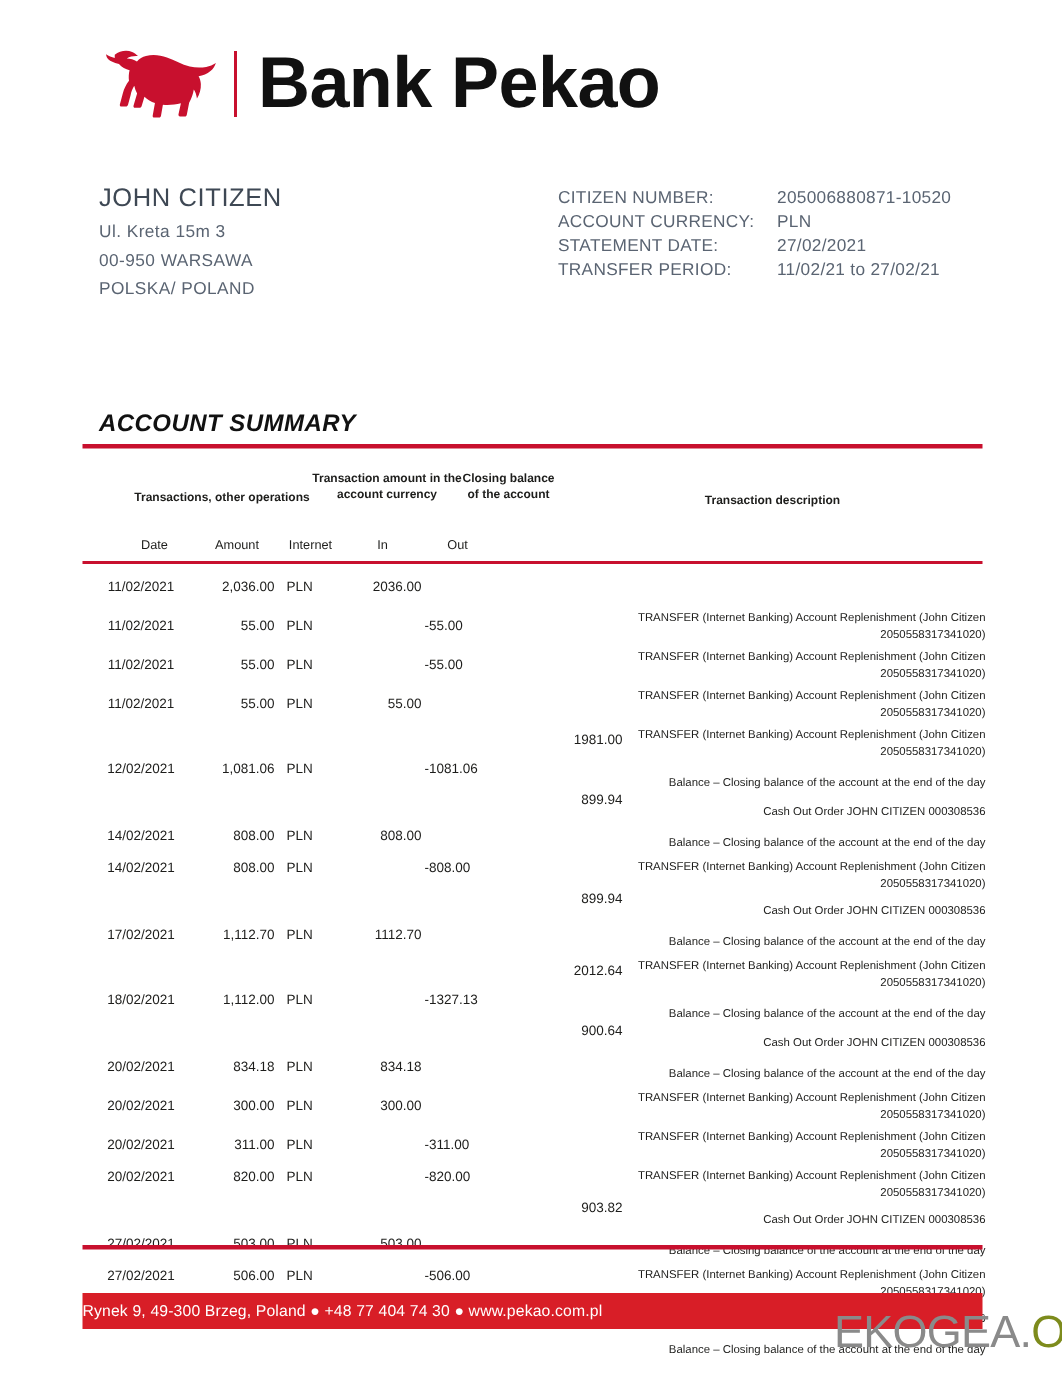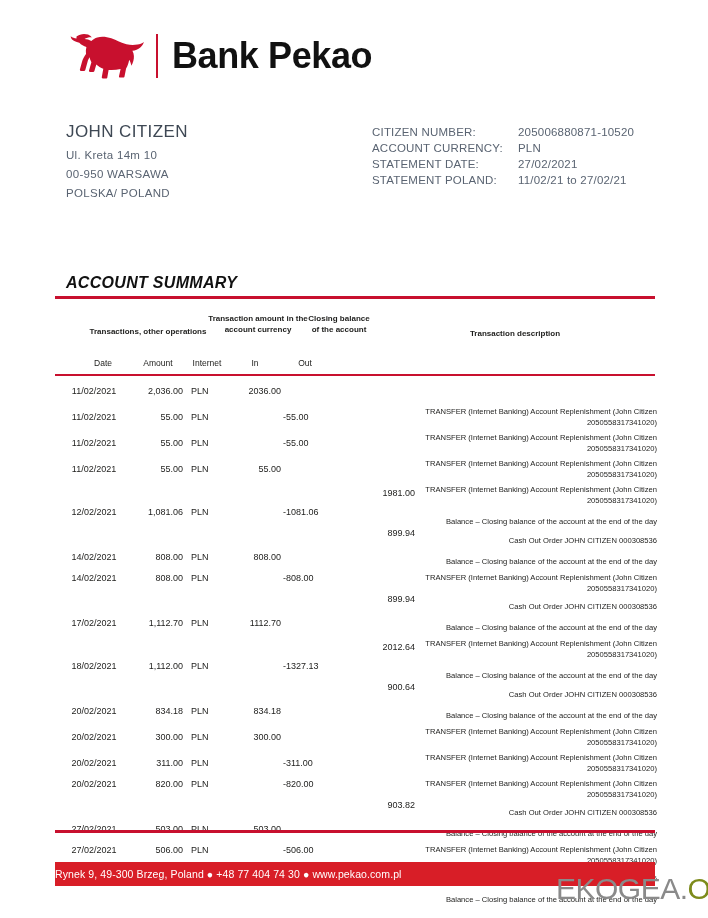--- a/index.html
+++ b/index.html
@@ -26,21 +26,21 @@
     height: 56px;
   }
   .logo-mark { width: 82px; height: 52px; display: block; }
   .logo-divider {
     width: 2px;
     height: 44px;
     background: #c8102e;
     margin: 0 14px 0 8px;
   }
   .logo-text {
-    font-size: 36px;
+    font-size: 48px;
     font-weight: bold;
     letter-spacing: -0.4px;
     color: #111111;
     line-height: 1;
     white-space: nowrap;
   }
 
   
   .address {
     position: absolute;
@@ -206,31 +206,31 @@
         <path d="M10.5 6.5c3.2-2.6 7.8-3.3 11.6-1.9 1.5.6 2.8 1.6 3.9 2.8-2.6-.2-5.3.2-7.5 1.6 2.4.1 4.8.7 6.8 2 1.6-1.7 3.7-3 6-3.6 4.6-1.3 9.5-.6 14 .9 5.2 1.7 9.9 4.7 15.2 6 3.6.9 7.4 1 11 .3 2.3-.4 4.5-1.3 6.4-2.6-.6 2.1-1.9 4-3.6 5.4-2.2 1.9-5 3-7.9 3.4.9 1.6 1.4 3.4 1.5 5.2.2 3.4-.8 6.8-2.6 9.7-.3-2.1-.9-4.2-2.1-6-.5 3.1-1.5 6.1-3.1 8.8l-1.6 8.1c-.1.6-.7 1.1-1.3 1h-3.2c-.7 0-1.2-.7-1-1.4l1.6-7.3c-3.9 1-8 1.3-12 1l-1.3 7.5c-.1.6-.7 1.1-1.3 1h-3.2c-.7 0-1.2-.7-1-1.4l1.5-8.3c-2.6-.9-5-2.3-7-4.2l-1.9 6.4c-.2.6-.7 1-1.3 1h-3.1c-.7 0-1.2-.7-1-1.4l2.4-8.2c-.9-1.6-1.5-3.3-1.9-5.1-1.2 1.9-2 4-2.4 6.2l-1.8 6.6c-.2.6-.7 1-1.3 1h-3.1c-.7 0-1.2-.7-1-1.4l2-7.4c.8-3 2.2-5.9 4.1-8.3-.3-2.3-.2-4.7.4-7-2.7-.7-5.2-2.1-7.1-4.2C6 10.9 5 8.6 4.7 6.2c1.7 1.3 3.7 2.1 5.8 2.4V6.5z"></path>
       </g>
     </svg>
   </span>
   <span class="logo-divider"></span>
   <span class="logo-text">Bank Pekao</span>
 </div>
 
 <div class="address">
   <div class="name">JOHN CITIZEN</div>
-  <div class="line">Ul. Kreta 14m 10</div>
+  <div class="line">Ul. Kreta 15m 3</div>
   <div class="line">00-950 WARSAWA</div>
   <div class="line">POLSKA/ POLAND</div>
 </div>
 
 <div class="acct-meta">
   <div class="labels">
     <div class="row">CITIZEN NUMBER:</div>
     <div class="row">ACCOUNT CURRENCY:</div>
     <div class="row">STATEMENT DATE:</div>
-    <div class="row">STATEMENT POLAND:</div>
+    <div class="row">TRANSFER PERIOD:</div>
   </div>
   <div class="values">
     <div class="row">205006880871-10520</div>
     <div class="row">PLN</div>
     <div class="row">27/02/2021</div>
     <div class="row">11/02/21 to 27/02/21</div>
   </div>
 </div>
 
 <div class="section-title">ACCOUNT SUMMARY</div>

